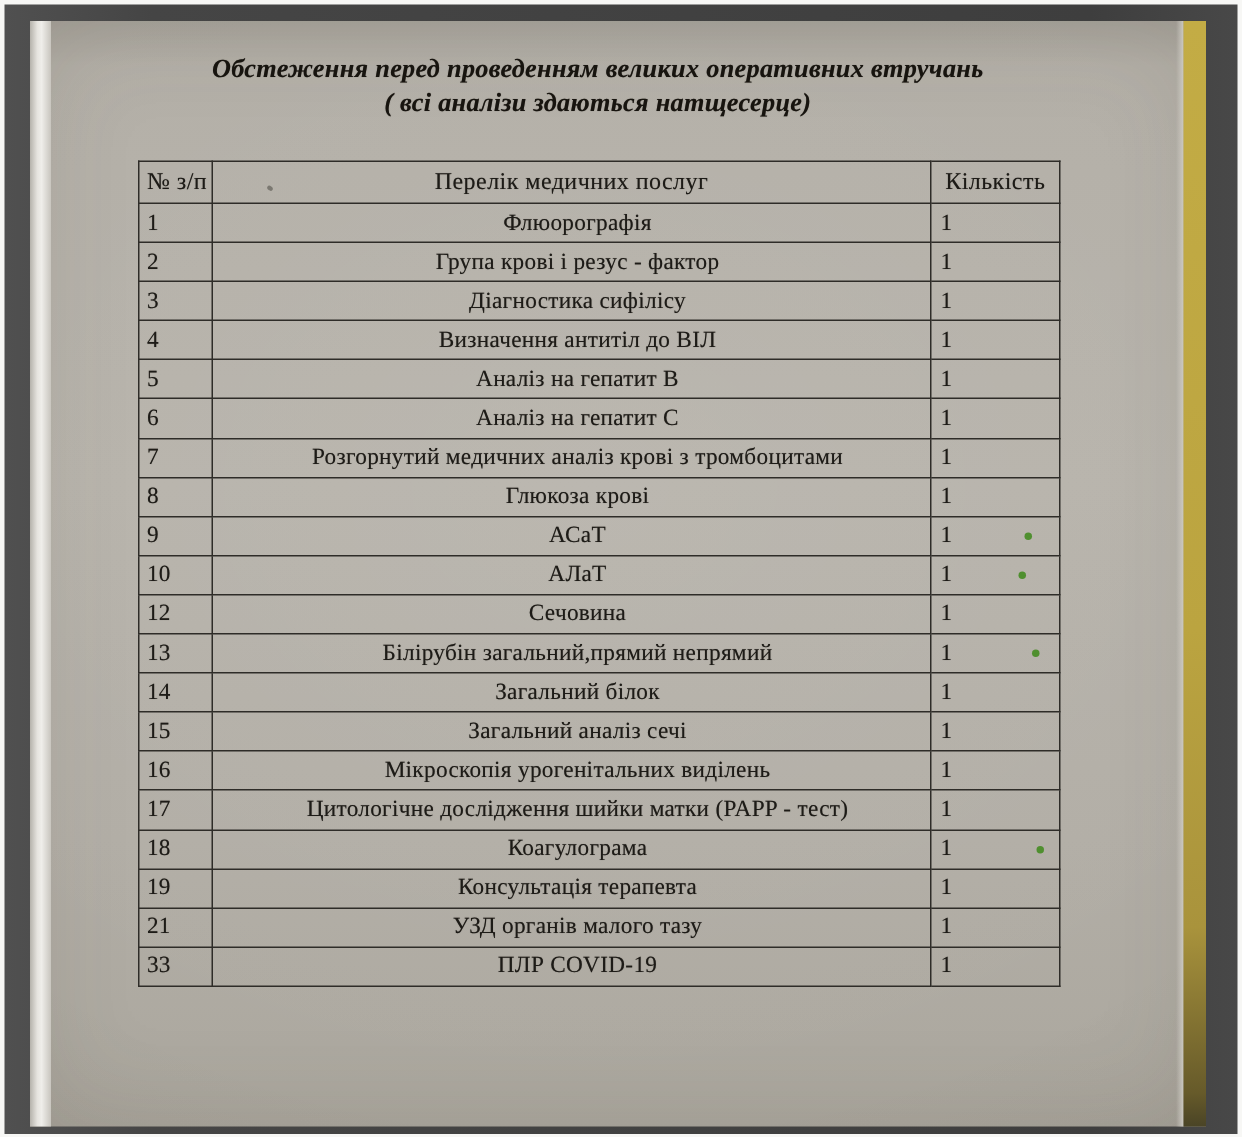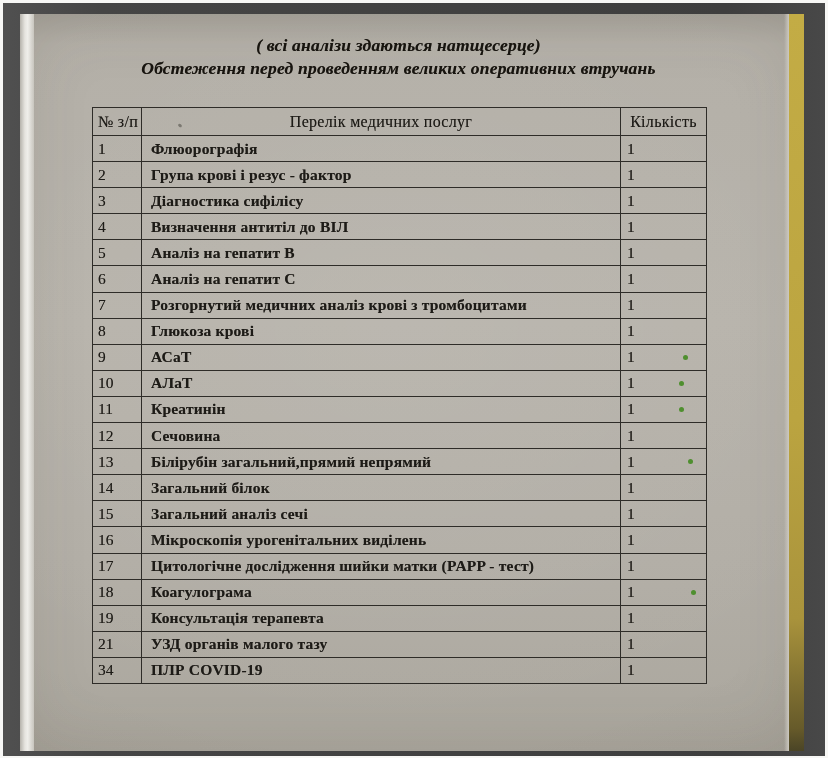--- a/index.html
+++ b/index.html
@@ -53,21 +53,21 @@
   .svc-table th {
     height:25px; font-weight:normal; font-size:16px; letter-spacing:0.3px;
     vertical-align:middle;
     font-family:Liberation Serif, serif;
   }
   .svc-table td {
     height:23.1px; font-size:15.5px; vertical-align:middle; position:relative;
   }
   th.h-num, td.c-num { text-align:left; padding-left:5px; }
   th.h-svc { }
-  td.c-svc { text-align:left; padding-left:9px; letter-spacing:0.2px;font-weight:bold; }
+  td.c-svc { text-align:center; padding-left:9px; letter-spacing:0.2px; }
   th.h-qty { text-align:center; }
   td.c-qty { text-align:left; padding-left:6px; }
   .pen-dot {
     position:absolute; top:50%; margin-top:-2.5px; width:5px; height:5px;
     border-radius:50%;
   }
   .smudge {
     position:absolute; left:158px; top:110px; width:4px; height:3px;
     border-radius:50%; background:rgba(75,72,66,0.55); transform:rotate(35deg);
   }
@@ -76,22 +76,22 @@
 <body>
 
 <div class="frame">
   <div class="photo">
     <div class="paper-edge-left"></div>
     <div class="paper-edge-right"></div>
     <div class="folder-strip"></div>
     <div class="smudge"></div>
 
     <div class="doc-title">
+      <div>Обстеження перед проведенням великих оперативних втручань</div>
       <div>( всі аналізи здаються натщесерце)</div>
-      <div>Обстеження перед проведенням великих оперативних втручань</div>
     </div>
 
     <table class="svc-table">
       <colgroup>
         <col style="width:49px">
           <col style="width:479px">
           <col style="width:86px">
       </colgroup>
       <thead>
         <tr>
@@ -145,25 +145,20 @@
             <td class="c-num">9</td>
             <td class="c-svc">АСаТ</td>
             <td class="c-qty">1<span class="pen-dot" style="right: 18px; background: rgb(79, 143, 47);"></span></td>
           </tr>
           <tr>
             <td class="c-num">10</td>
             <td class="c-svc">АЛаТ</td>
             <td class="c-qty">1<span class="pen-dot" style="right: 22px; background: rgb(79, 143, 47);"></span></td>
           </tr>
           <tr>
-            <td class="c-num">11</td>
-            <td class="c-svc">Креатинін</td>
-            <td class="c-qty">1<span class="pen-dot" style="right: 22px; background: rgb(79, 143, 47);"></span></td>
-          </tr>
-          <tr>
             <td class="c-num">12</td>
             <td class="c-svc">Сечовина</td>
             <td class="c-qty">1</td>
           </tr>
           <tr>
             <td class="c-num">13</td>
             <td class="c-svc">Білірубін загальний,прямий непрямий</td>
             <td class="c-qty">1<span class="pen-dot" style="right: 13px; background: rgb(79, 143, 47);"></span></td>
           </tr>
           <tr>
@@ -195,20 +190,20 @@
             <td class="c-num">19</td>
             <td class="c-svc">Консультація терапевта</td>
             <td class="c-qty">1</td>
           </tr>
           <tr>
             <td class="c-num">21</td>
             <td class="c-svc">УЗД органів малого тазу</td>
             <td class="c-qty">1</td>
           </tr>
           <tr>
-            <td class="c-num">34</td>
+            <td class="c-num">33</td>
             <td class="c-svc">ПЛР COVID-19</td>
             <td class="c-qty">1</td>
           </tr>
         </tbody>
     </table>
   </div>
 </div>
 
 </body></html>

